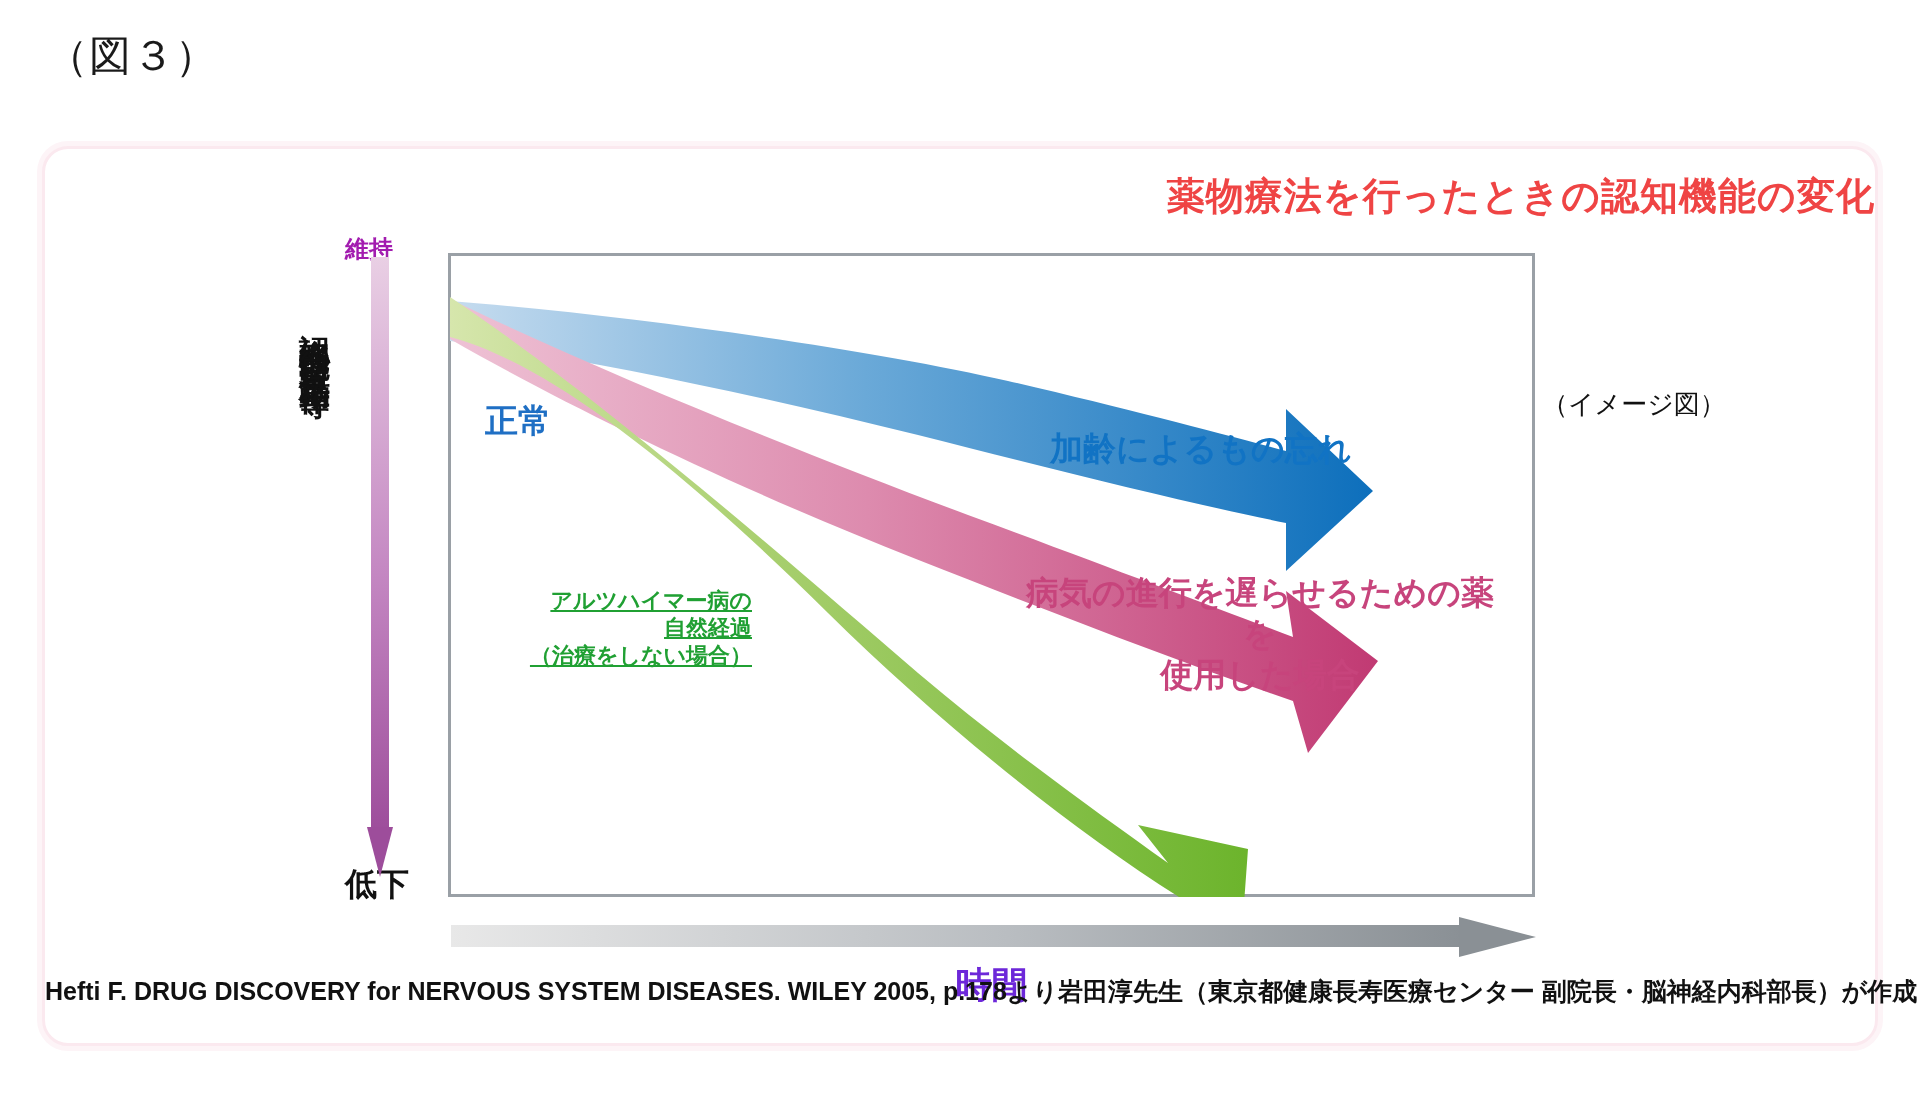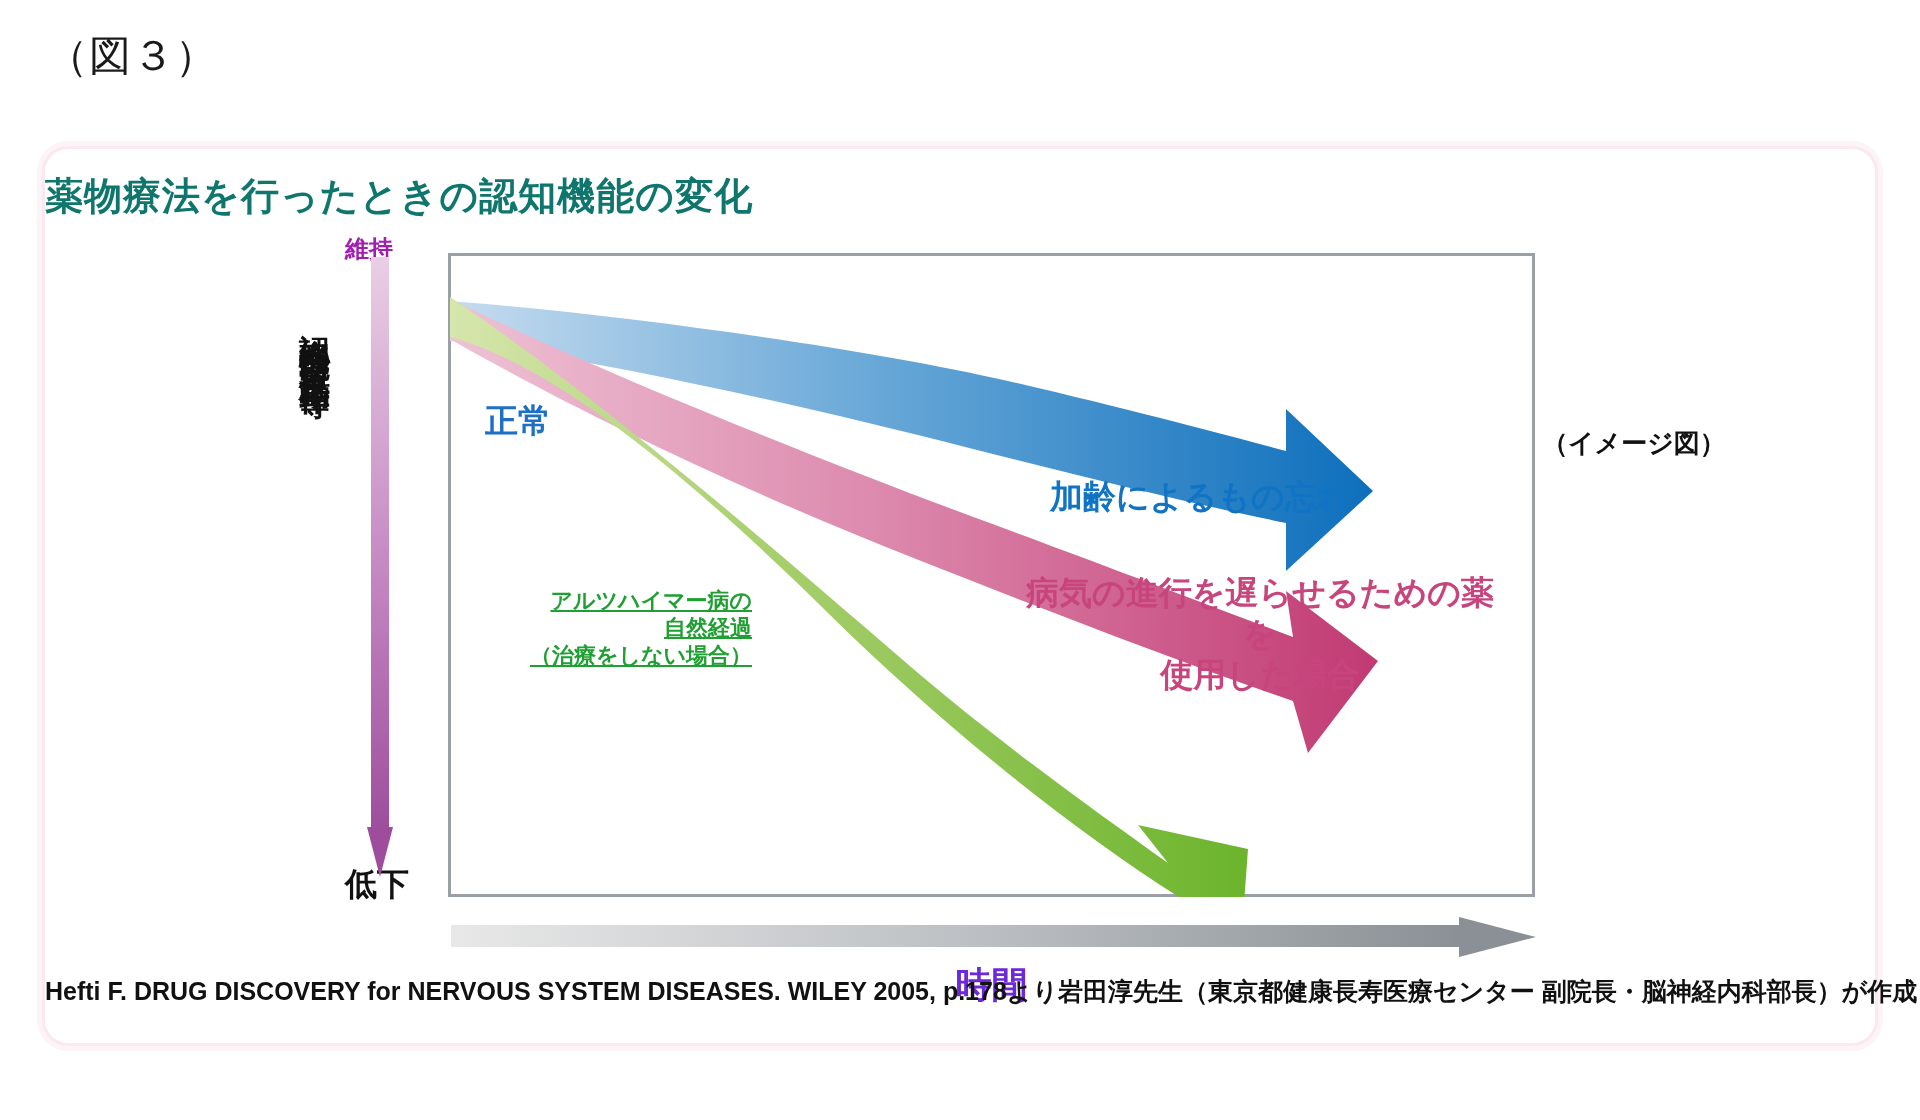--- a/index.html
+++ b/index.html
@@ -24,24 +24,24 @@
     width:1836px; height:900px;
     background:#ffffff;
     border:3px solid #fbe9ef;
     border-radius:26px;
     box-shadow:0 0 0 5px #fdf4f7;
     box-sizing:border-box;
   }
   #chart-title{
     position:absolute;
     left:0; right:0; top:22px;
-    text-align:left;
+    text-align:right;
     font-size:38px;
     font-weight:bold;
-    color:#0f766e;
+    color:#ef4444;
     letter-spacing:1px;
   }
   
   #plot-frame{
     position:absolute;
     left:403px; top:104px;
     width:1087px; height:644px;
     border:3px solid #9aa0a6;
     box-sizing:border-box;
     background:#ffffff;
@@ -96,21 +96,21 @@
     width:1087px; height:644px;
   }
   
   .plot-label{position:absolute;white-space:nowrap;font-weight:bold;}
   #label-normal{
     left:440px; top:250px;
     font-size:33px; color:#1f6fc4;
   }
   #label-aging{
     left:1005px; top:278px;
-    font-size:33px; color:#1173c4;margin-top:48px;
+    font-size:33px; color:#1173c4;
   }
   #label-natural{
     left:437px; top:438px;
     font-size:22px; color:#20a033;
     line-height:1.24;
     text-align:right;
     width:270px;
     white-space:normal;
     text-decoration:underline;
   }
@@ -118,23 +118,22 @@
     left:965px; top:424px;
     font-size:33px; color:#c7447c;
     line-height:1.24;
     text-align:center;
     width:500px;
     white-space:normal;
   }
   #label-image-note{
     position:absolute;
     left:1497px; top:238px;
-    font-size:26px; color:#111; font-weight:bold;
-    white-space:nowrap;
-    margin-top:39px;
+    font-size:26px; color:#111; font-weight:normal;
+    white-space:nowrap;
   }
   #source-note{
     position:absolute;
     left:0; right:0; top:826px;
     text-align:center;
     font-size:25px;
     color:#111;
     white-space:nowrap;
     font-weight:bold;
   }

